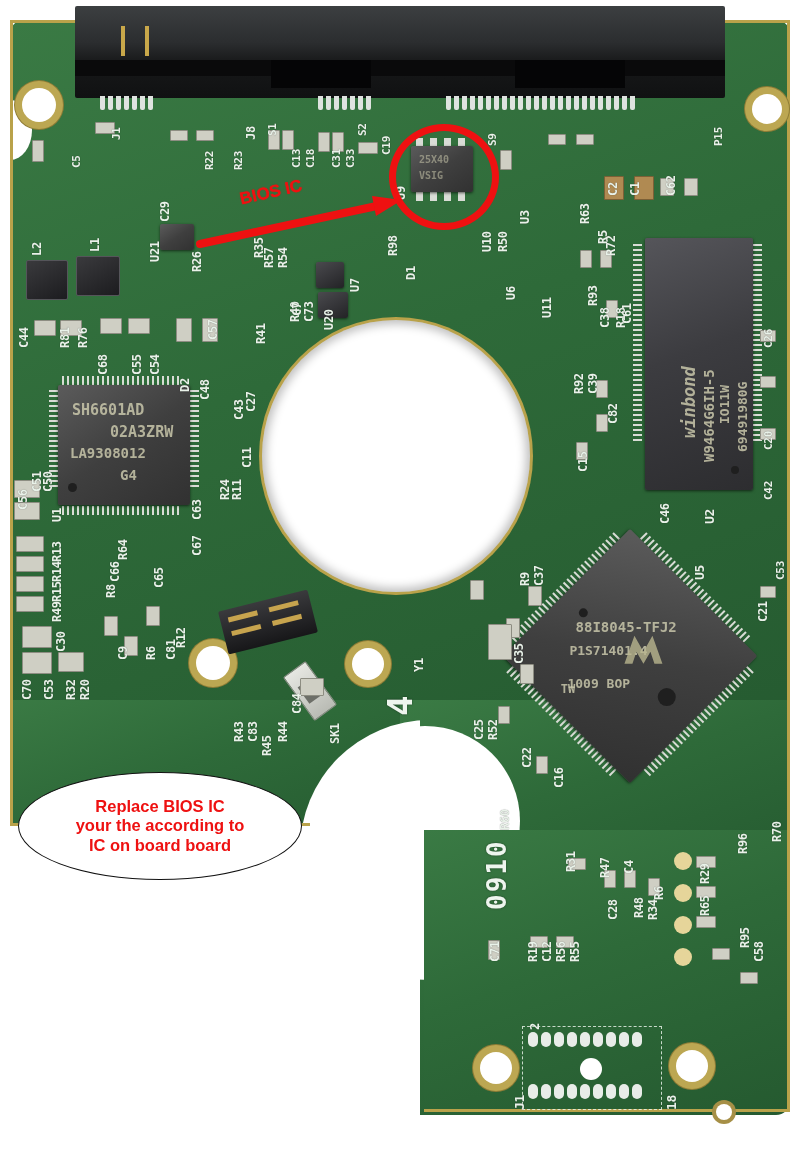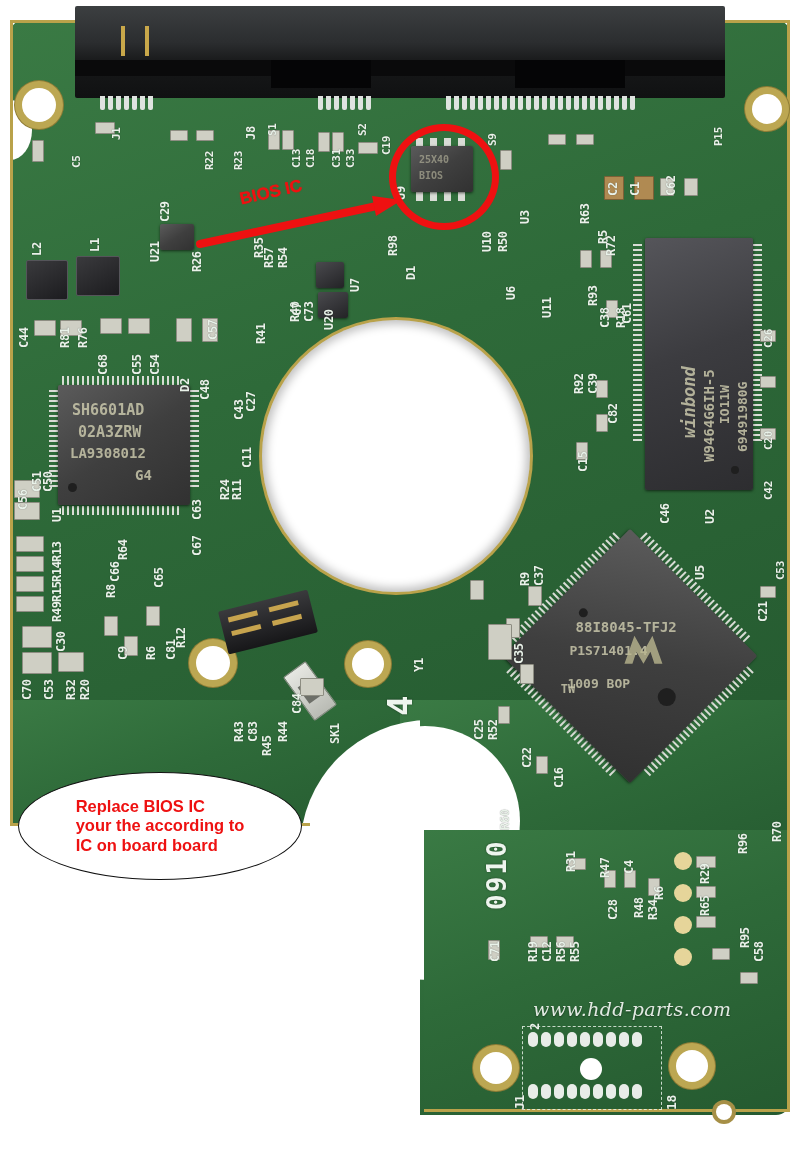--- a/index.html
+++ b/index.html
@@ -81,21 +81,21 @@
      border:7px solid #ee1111;border-radius:50%;}
   #bios-arrow{position:absolute;left:196px;top:188px;width:220px;height:62px;}
   #bios-label{position:absolute;left:238px;top:190px;color:#ee1111;
      font-family:"Liberation Sans",sans-serif;font-weight:700;font-size:17px;
      transform:rotate(-13deg);transform-origin:0 0;white-space:nowrap;
      text-shadow:0 0 1px #ee1111;}
   #callout{position:absolute;left:18px;top:772px;width:282px;height:106px;
      background:#ffffff;border:1.6px solid #111;border-radius:50%;
      display:flex;align-items:center;justify-content:center;}
   #callout .txt{color:#ee1111;font-family:"Liberation Sans",sans-serif;
-     font-weight:700;font-size:16.5px;line-height:1.18;text-align:left;}
+     font-weight:700;font-size:16.5px;line-height:1.18;text-align:center;}
   #watermark{position:absolute;left:533px;top:998px;color:#f2f6f2;
      font-family:"DejaVu Serif",serif;font-style:italic;font-size:19px;
      letter-spacing:.4px;opacity:.92;text-shadow:0 1px 2px rgba(0,0,0,.45);}
 
   
   .bignum{position:absolute;color:#eef5ee;font-family:"DejaVu Sans Mono",monospace;
      font-weight:700;text-shadow:0 0 2px rgba(0,0,0,.5);}
 </style>
 </head>
 <body>
@@ -274,23 +274,23 @@
       <i></i>
       <i></i>
       <i></i>
       <i></i>
       <i></i>
       <i></i>
       <i></i>
   </div>
   <div class="qfp" id="u1">
     <div class="mark" style="left:14px;top:16px;font-size:15px;">SH6601AD</div>
-    <div class="mark" style="left:20px;top:38px;font-size:15px;">02A3ZRW</div>
+    <div class="mark" style="left:52px;top:38px;font-size:15px;">02A3ZRW</div>
     <div class="mark" style="left:12px;top:60px;font-size:14px;">LA9308012</div>
-    <div class="mark" style="left:77px;top:82px;font-size:14px;">G4</div>
+    <div class="mark" style="left:62px;top:82px;font-size:14px;">G4</div>
     <div class="dot" style="left:10px;top:98px;"></div>
   </div>
 
   <div class="legs v" style="left:633px;top:244px;flex-direction:column;">
     <i></i>
       <i></i>
       <i></i>
       <i></i>
       <i></i>
       <i></i>
@@ -530,21 +530,21 @@
       <i style="width:7px;height:9px;"></i>
   </div>
   <div class="legs h" style="left:416px;top:192px;">
     <i style="width:7px;height:9px;margin-right:7px;"></i>
       <i style="width:7px;height:9px;margin-right:7px;"></i>
       <i style="width:7px;height:9px;margin-right:7px;"></i>
       <i style="width:7px;height:9px;"></i>
   </div>
   <div class="qfp" id="bios">
     <div class="mark" style="left:8px;top:8px;font-size:10px;opacity:.55;">25X40</div>
-    <div class="mark" style="left:8px;top:24px;font-size:10px;opacity:.55;">BIOS</div>
+    <div class="mark" style="left:8px;top:24px;font-size:10px;opacity:.55;">VSIG</div>
   </div>
 
   <div class="qfp" id="u7"></div>
   <div class="qfp" id="u20"></div>
   <div class="qfp" style="left:160px;top:224px;width:34px;height:26px;"></div>
 
   <div class="ind" style="left:26px;top:260px;width:40px;height:38px;"></div>
   <div class="ind" style="left:76px;top:256px;width:42px;height:38px;"></div>
 
   <div id="j6">
@@ -800,15 +800,14 @@
   <div id="bios-label">BIOS IC</div>
 
   <div id="callout">
     <div class="txt">
       <div>Replace BIOS IC</div>
       <div>your the according to</div>
       <div>IC on board board</div>
     </div>
   </div>
 
-  <div id="watermark">www.hdd-parts.com</div>
 
 </div>
 
 </body></html>

